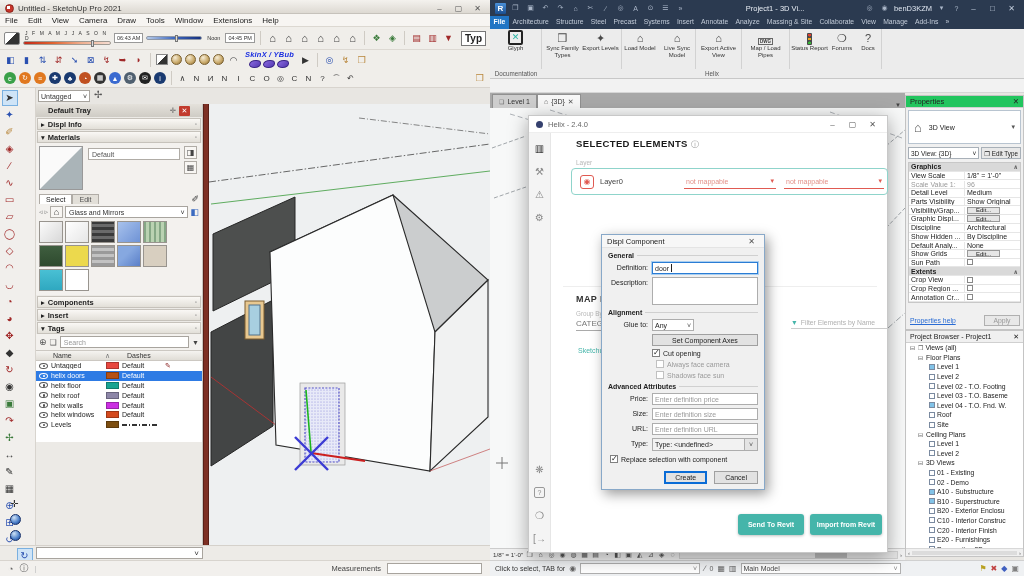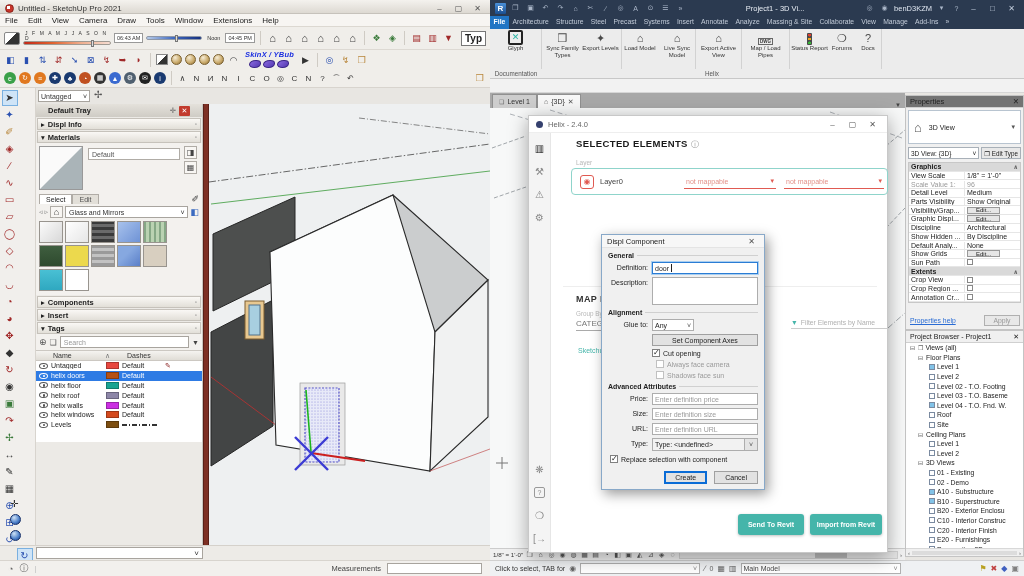--- a/index.html
+++ b/index.html
@@ -103,21 +103,21 @@
 .rv-viewbar{left:490px;top:548px;width:415px;height:12px;background:#f0f0f0;border-top:1px solid #ccc;display:flex;align-items:center;gap:2px;padding:0 3px;font-size:6.2px;color:#333}
 .vbic{font-size:7px;color:#555;width:9px;text-align:center;flex:none}
 .hscroll{flex:1;height:8px;background:#e4e4e4;border:1px solid #cfcfcf;position:relative}
 .hscroll i{position:absolute;left:62%;width:15%;top:0;bottom:0;background:#b8b8b8}
 .rv-status{left:490px;top:560px;width:534px;height:16px;background:#eff1f3;border-top:1px solid #d0d0d0;display:flex;align-items:center;gap:4px;padding:0 5px;font-size:7px;color:#333}
 .stcombo{width:120px;height:11px;background:#fff;border:1px solid #b0b0b0;display:flex;align-items:center;justify-content:flex-end;padding:0 2px;color:#888}
 .stic{font-size:8px;color:#666}
 
 
 .props{left:905px;top:95px;width:119px;height:235px;background:#f0f0f0;border:1px solid #c4c4c4;font-size:7px;color:#222}
-.phead{height:12px;display:flex;align-items:center;padding:0 4px;background:#737373;border-bottom:1px solid #d0d0d0;font-size:7.5px}
+.phead{height:12px;display:flex;align-items:center;padding:0 4px;background:#22c55e;border-bottom:1px solid #d0d0d0;font-size:7.5px}
 .ptype{margin:2px;height:34px;background:#fff;border:1px solid #b8c4d0;display:flex;align-items:center;padding:0 5px;gap:7px}
 .ptype .hic{font-size:13px;color:#555}
 .psel{margin:0 2px 2px;height:14px;display:flex;gap:2px;align-items:center}
 .pselc{flex:1;height:12px;background:#fff;border:1px solid #a8b0b8;display:flex;align-items:center;justify-content:space-between;padding:0 2px;font-size:6.5px}
 .petype{height:12px;background:#e8e8e8;border:1px solid #a8b0b8;display:flex;align-items:center;gap:2px;padding:0 2px;font-size:6.3px}
 .pgrid{margin:0 2px;background:#fff;border:1px solid #c8c8c8}
 .prow{display:flex;height:8.7px;border-bottom:1px solid #e6e6e6;align-items:center;overflow:hidden}
 .pl{width:56px;padding-left:2px;border-right:1px solid #e6e6e6;white-space:nowrap;overflow:hidden;flex:none}
 .pv{flex:1;padding-left:2px;white-space:nowrap;overflow:hidden;display:flex;align-items:center}
 .prow.sec{background:#d9d9d9;font-weight:bold}

